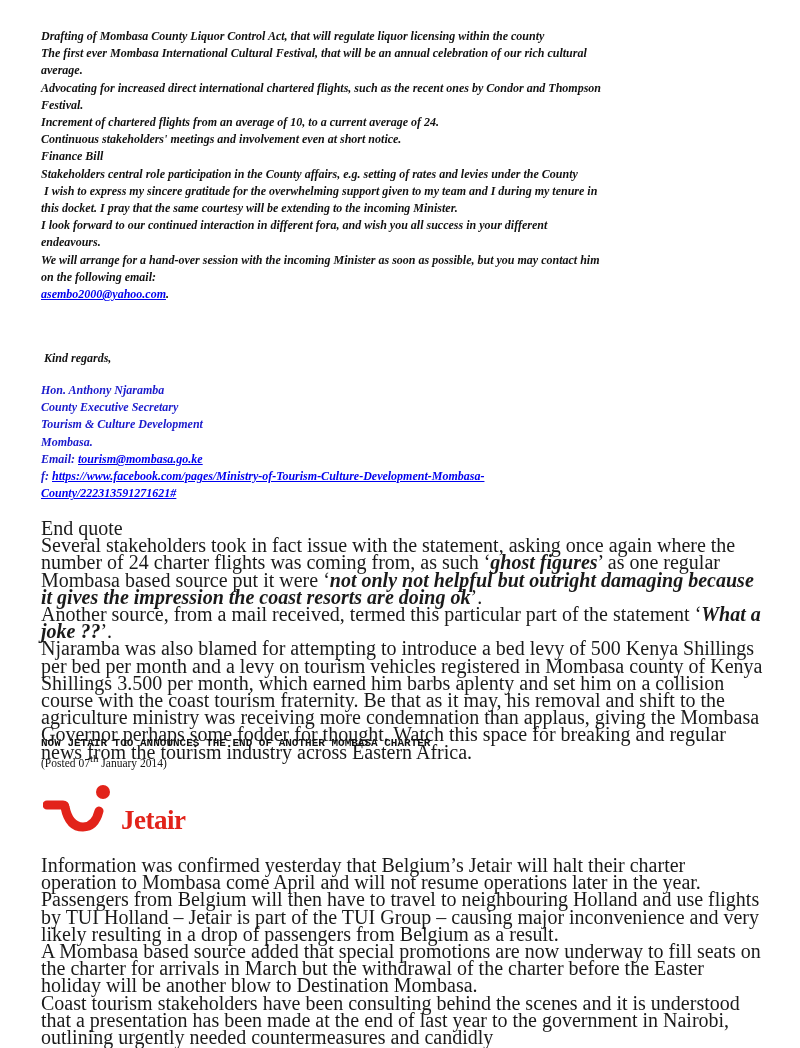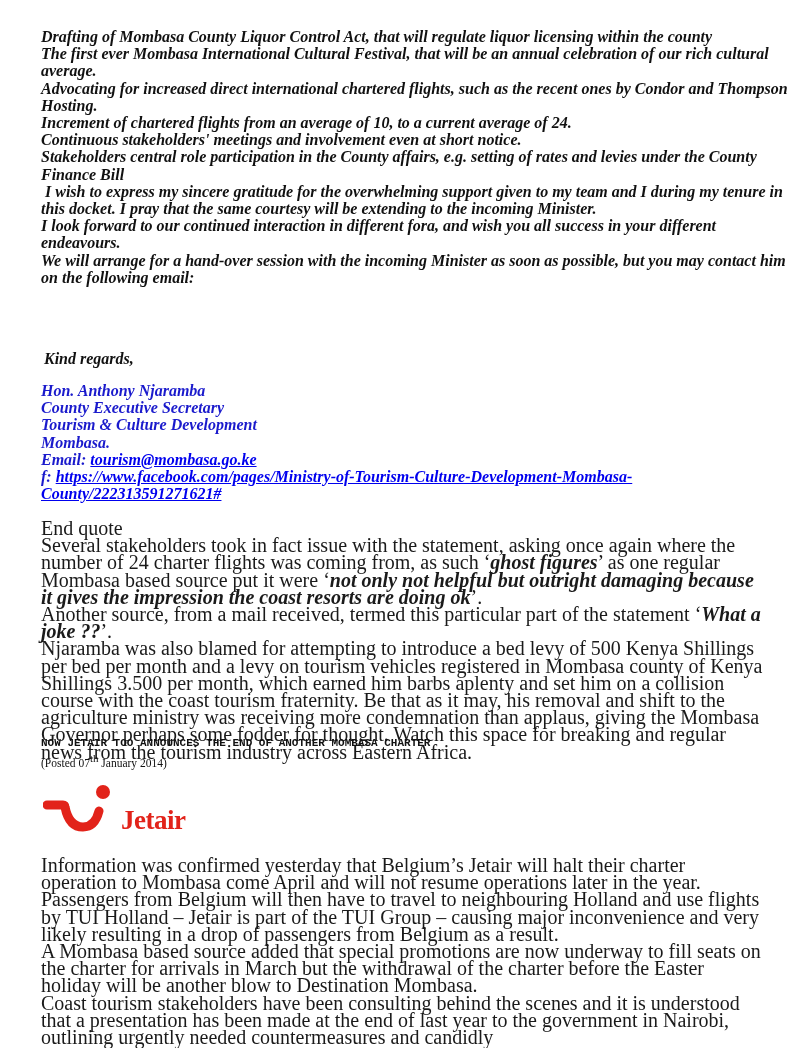--- a/index.html
+++ b/index.html
@@ -1,48 +1,51 @@
 <!DOCTYPE html>
 <html><head>
 <meta charset="utf-8">
 <style>
   html, body { margin:0; padding:0; background:#ffffff; }
   body { width:800px; height:1048px; overflow:hidden; position:relative; font-family:"Liberation Serif", serif; color:#111; }
   .page { position:absolute; left:41px; top:0; width:730px; }
-  .bi { font-weight:bold; font-style:italic; font-size:16px; line-height:17.2px; color:#111; }
+  .bi { font-weight:bold; font-style:italic; font-size:12px; line-height:17.2px; color:#111; }
   .blue { color:#1a1acc; }
   .line { white-space:nowrap; }
   a.link { color:#0000ee; text-decoration:underline; }
   .reg { font-size:20px; line-height:17.2px; color:#1a1a1a; }
   .reg .bi-inline { font-weight:bold; font-style:italic; }
   .head { font-weight:bold; font-size:11px; line-height:18px; white-space:nowrap;font-family:Liberation Mono, monospace; }
   .posted { font-size:11.5px; line-height:13px; }
   .posted sup { font-size:11px; }
 </style>
 </head>
 <body>
 
 <div class="page">
 
   <div style="position:absolute; top:28px; left:0;">
     <div class="bi line">Drafting of Mombasa County Liquor Control Act, that will regulate liquor licensing within the county</div>
     <div class="bi line">The first ever Mombasa International Cultural Festival, that will be an annual celebration of our rich cultural</div>
     <div class="bi line">average.</div>
     <div class="bi line">Advocating for increased direct international chartered flights, such as the recent ones by Condor and Thompson</div>
-    <div class="bi line">Hosting.</div>
+    <div class="bi line">Festival.</div>
     <div class="bi line">Increment of chartered flights from an average of 10, to a current average of 24.</div>
     <div class="bi line">Continuous stakeholders' meetings and involvement even at short notice.</div>
+    <div class="bi line">Finance Bill</div>
     <div class="bi line">Stakeholders central role participation in the County affairs, e.g. setting of rates and levies under the County</div>
-    <div class="bi line">Finance Bill</div>
     <div class="bi line" style="white-space:pre;"> I wish to express my sincere gratitude for the overwhelming support given to my team and I during my tenure in</div>
     <div class="bi line">this docket. I pray that the same courtesy will be extending to the incoming Minister.</div>
     <div class="bi line">I look forward to our continued interaction in different fora, and wish you all success in your different</div>
     <div class="bi line">endeavours.</div>
     <div class="bi line">We will arrange for a hand-over session with the incoming Minister as soon as possible, but you may contact him</div>
     <div class="bi line">on the following email:</div>
+    <div class="bi line">
+      <a class="link" href="#">asembo2000@yahoo.com</a><span>.</span>
+    </div>
   </div>
 
   <div class="bi line" style="position:absolute; top:350px; left:3px;">Kind regards,</div>
 
   <div style="position:absolute; top:382px; left:0;">
     <div class="bi blue line">Hon. Anthony Njaramba</div>
     <div class="bi blue line">County Executive Secretary</div>
     <div class="bi blue line">Tourism &amp; Culture Development</div>
     <div class="bi blue line">Mombasa.</div>
     <div class="bi blue line">

